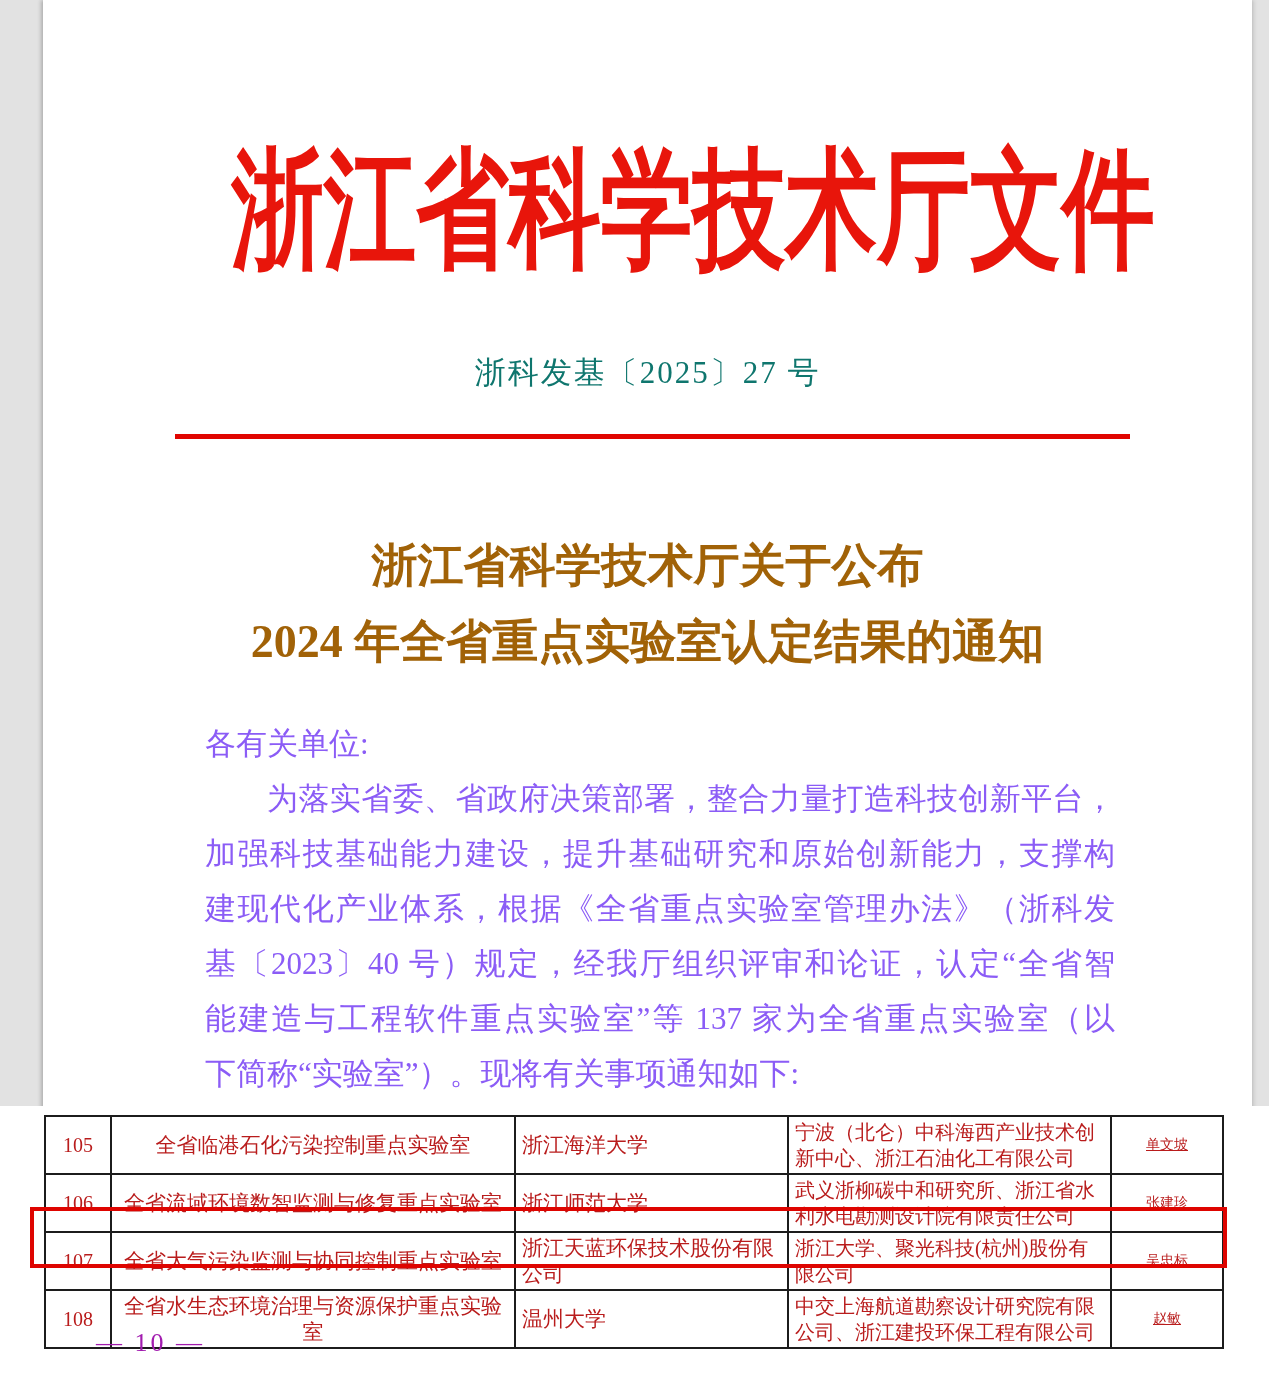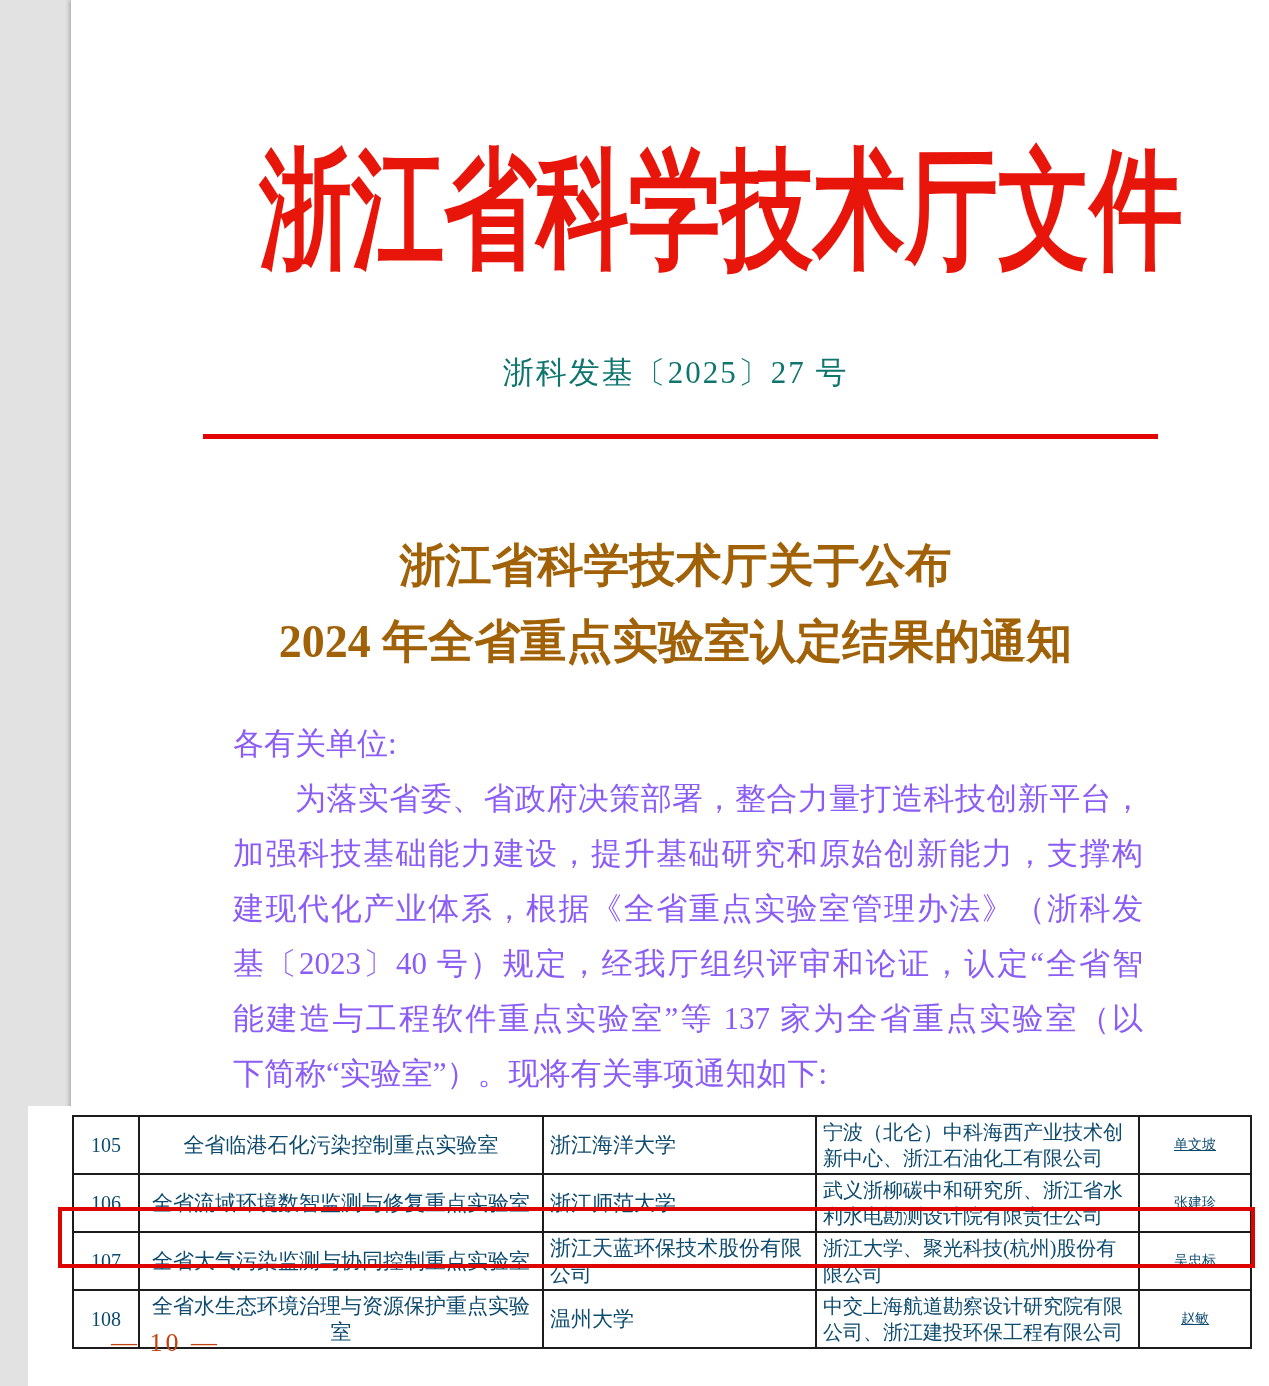--- a/index.html
+++ b/index.html
@@ -8,21 +8,20 @@
     width: 1269px;
     height: 1386px;
     background: #e2e2e2;
     overflow: hidden;
     font-family: "Liberation Serif", "DejaVu Serif", serif;
   }
   .stage {
     position: relative;
     width: 1163px;
     height: 1386px;
-    margin-left: 28px;
   }
   
   .page {
     position: absolute;
     left: 43px;
     top: 0;
     width: 1209px;
     height: 1113px;
     background: #ffffff;
     box-shadow: -2px 0 4px rgba(0,0,0,0.22), 2px 0 4px rgba(0,0,0,0.12);
@@ -104,21 +103,21 @@
     background: #ffffff;
   }
   table.result-table {
     position: absolute;
     left: 44px;
     top: 9px;
     border-collapse: collapse;
     table-layout: fixed;
     width: 1178px;
     font-size: 20px;
-    color: #0c4a6e;
+    color: #b91c1c;
   }
   table.result-table td {
     border: 2px solid #1c1c1c;
     vertical-align: middle;
     line-height: 26px;
     padding: 2px 6px;
   }
   td.c-no      { text-align: center; }
   td.c-lab     { text-align: center; padding-left: 14px; font-size: 21px; }
   td.c-inst    { text-align: left; padding-left: 12px; font-size: 21px; }
@@ -134,25 +133,25 @@
     top: 1207px;
     width: 1197px;
     height: 61px;
     border: 4px solid #de0400;
     box-sizing: border-box;
     z-index: 6;
     pointer-events: none;
   }
   .page-number {
     position: absolute;
-    left: 83px;
+    left: 96px;
     top: 1328px;
     font-size: 26px;
     letter-spacing: 3px;
-    color: #c2410c;
+    color: #a21caf;
   }
 </style>
 </head>
 <body>
 
 <div class="stage">
 
   <div class="page">
 
     <div class="doc-title">

